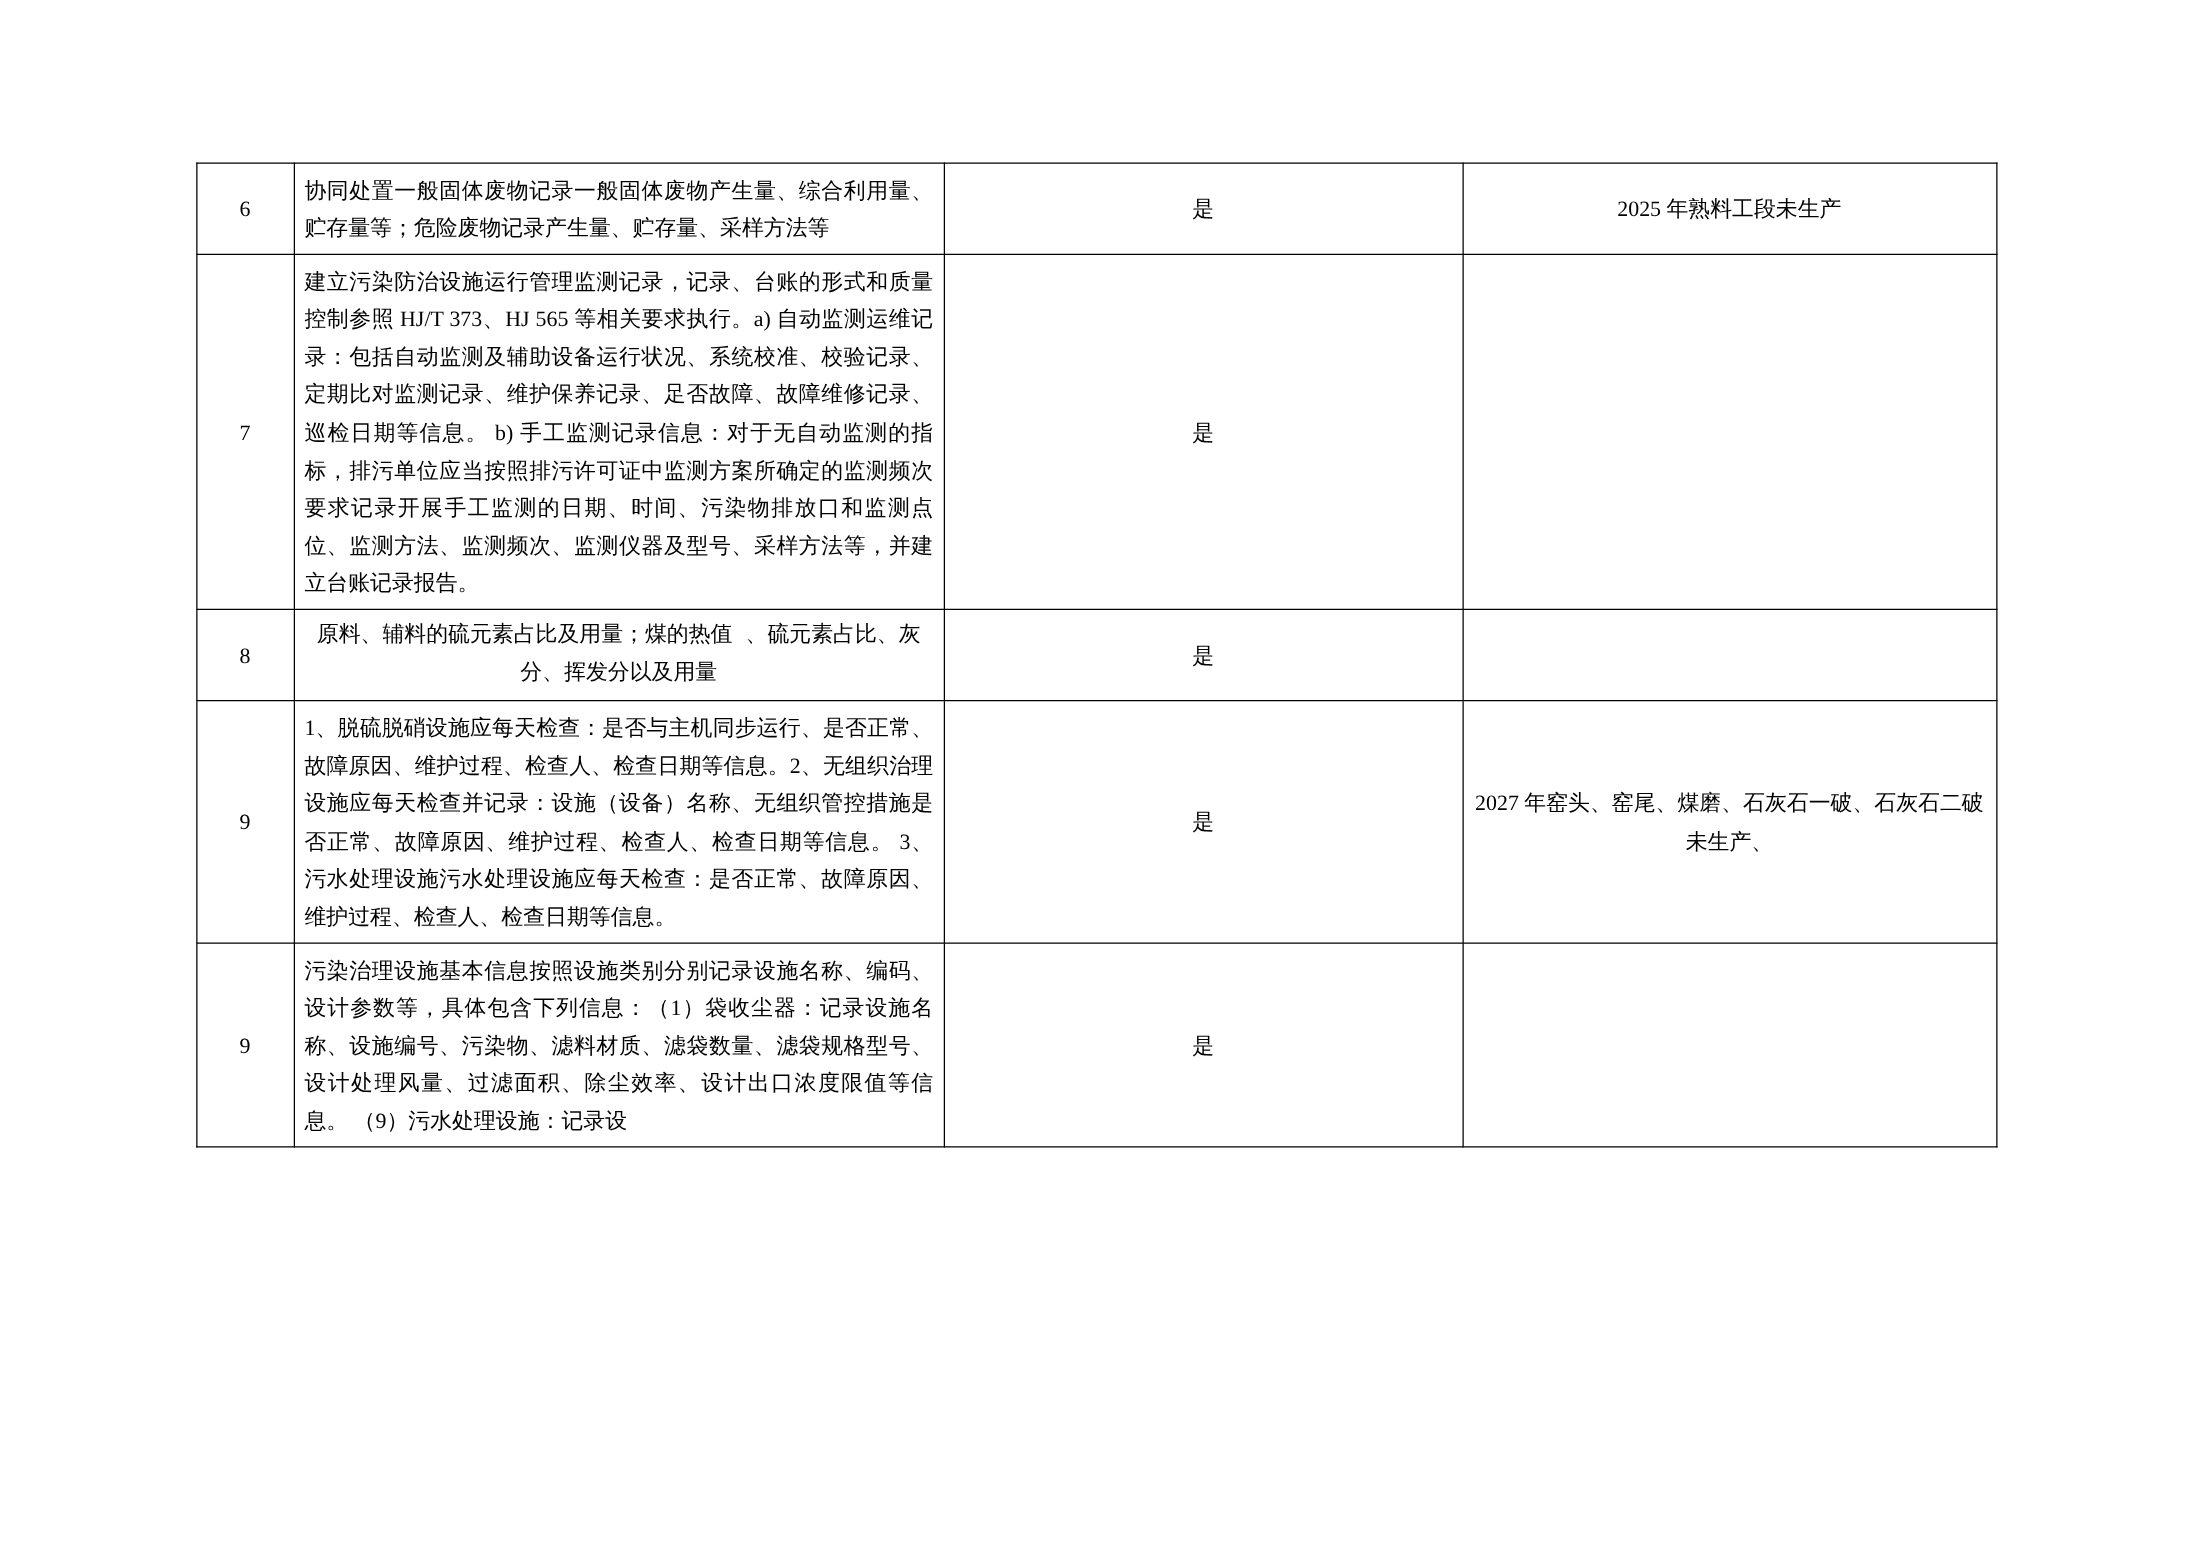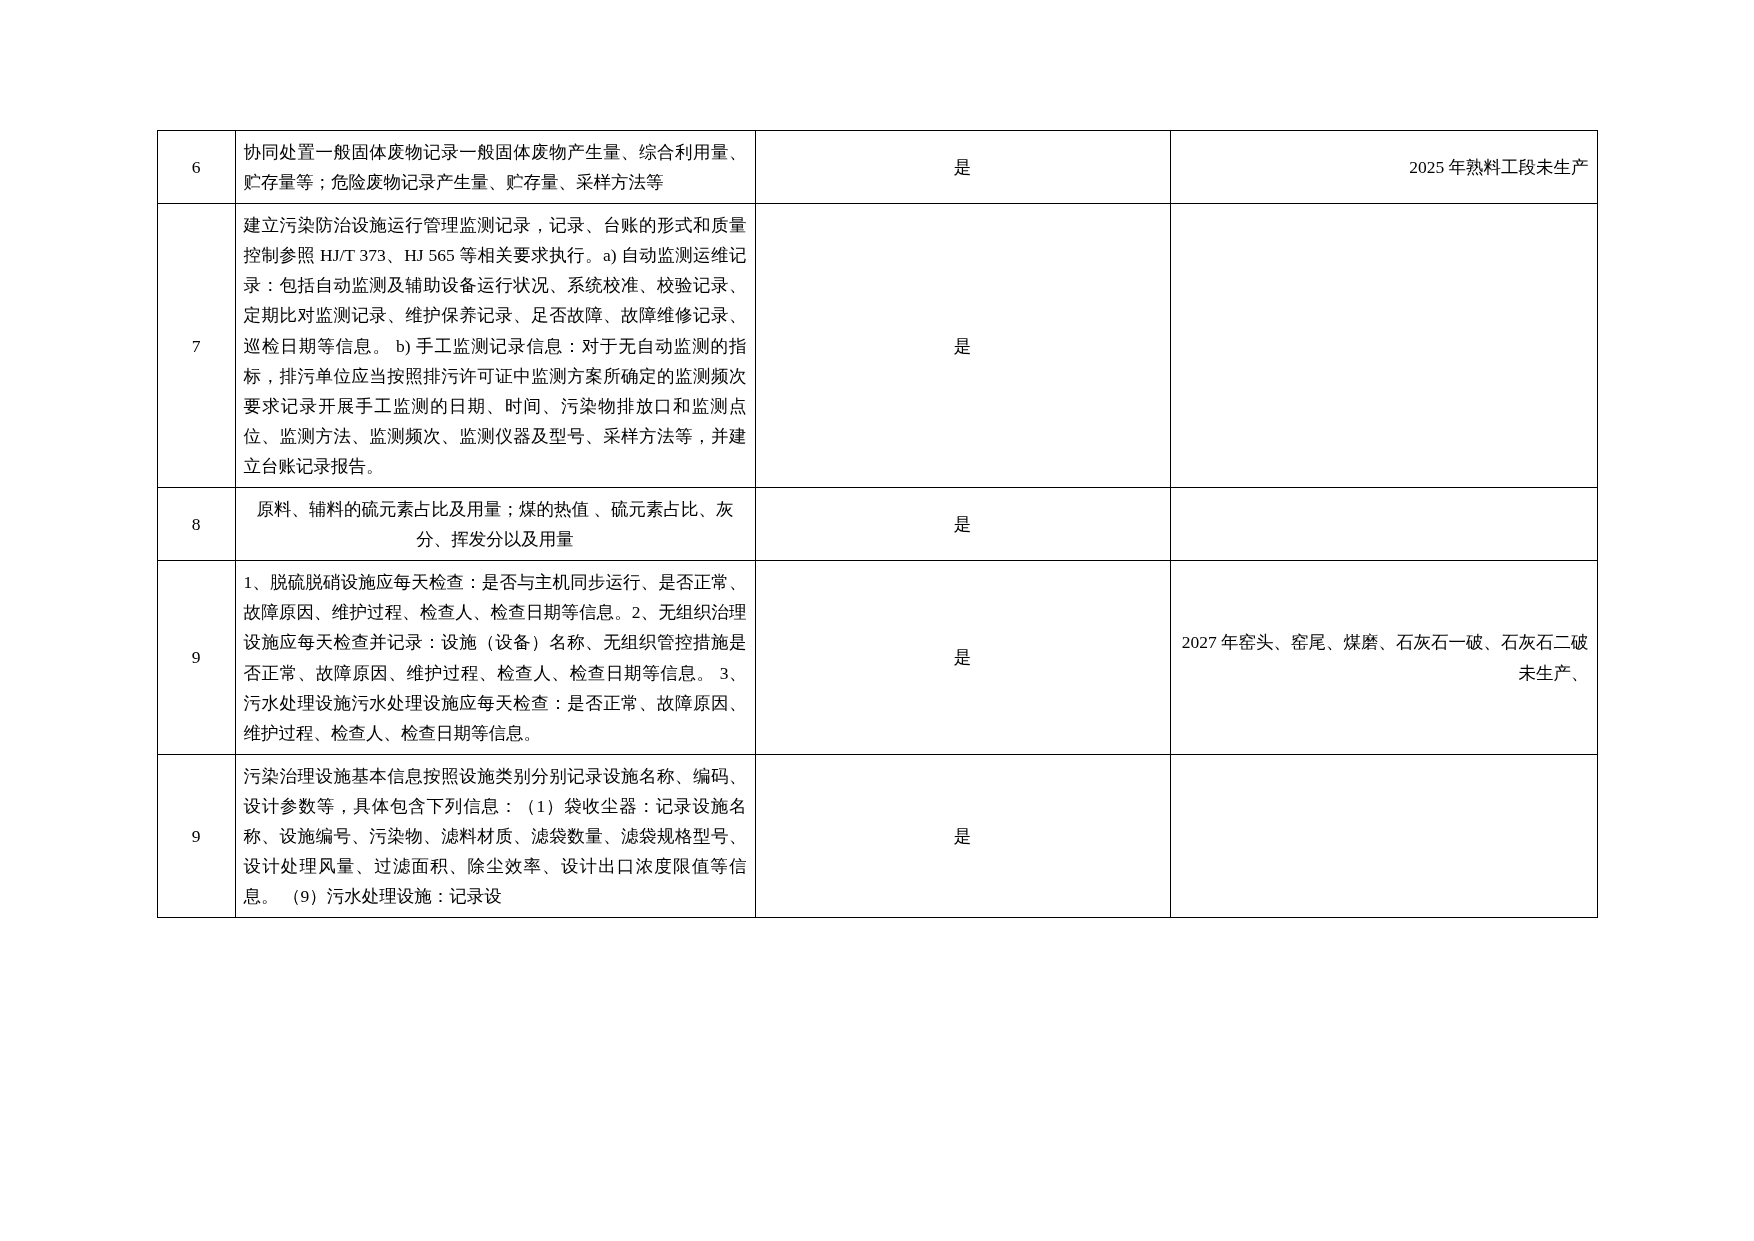--- a/index.html
+++ b/index.html
@@ -43,27 +43,28 @@
     text-align: center;
     font-size: 18px;
   }
   td.req {
     text-align: justify;
     text-justify: inter-ideograph;
     padding: 10px 12px 10px 14px;
   }
   td.req.centered {
     text-align: center;
+    font-family: Liberation Mono, monospace;
   }
   td.yes {
     text-align: center;
     font-size: 18px;
   }
   td.note {
-    text-align: right;
+    text-align: center;
     font-size: 17.5px;
     line-height: 1.72;
     padding: 10px 18px;
     margin-top: 40px;
   }
   .cell-text {
     display: block;
     white-space: pre-wrap;
   }
   .req .cell-text {

